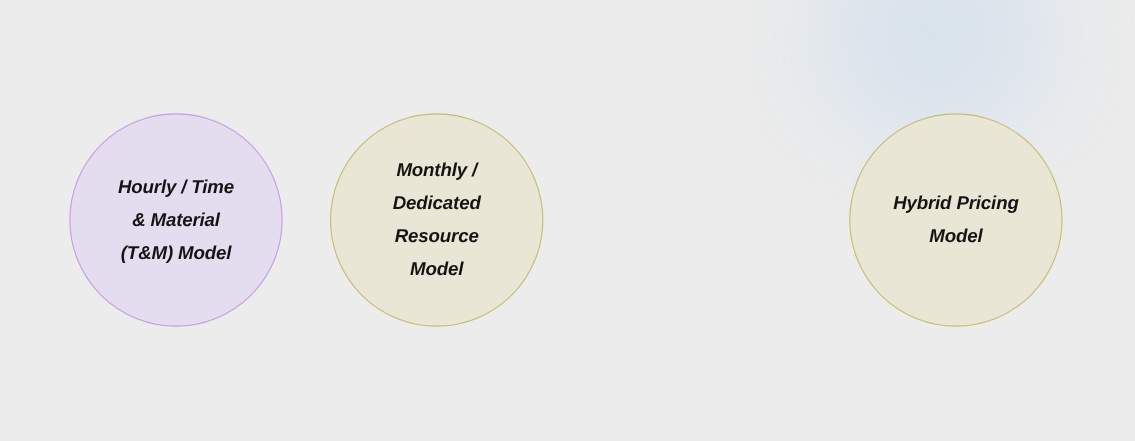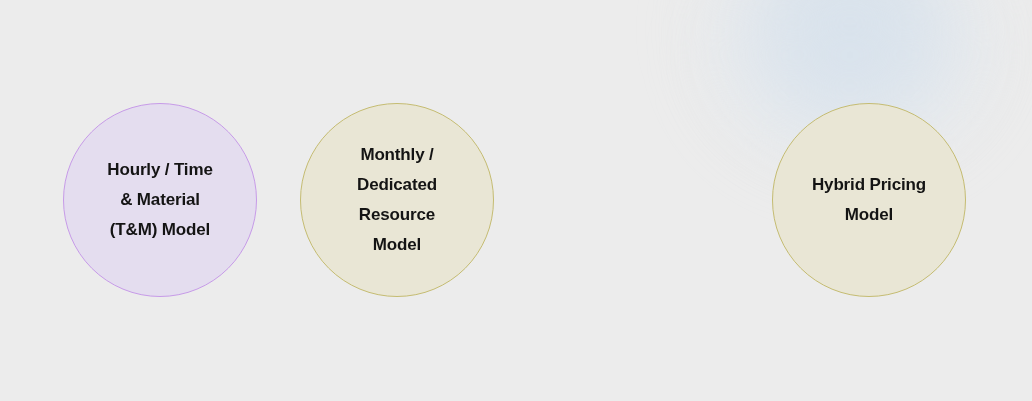--- a/index.html
+++ b/index.html
@@ -13,20 +13,21 @@
     font-family: "Liberation Sans", sans-serif;
     background: #ececec;
   }
 
   #infographic {
     position: relative;
     width: 1032px;
     height: 401px;
     background: #ececec;
     overflow: hidden;
+    font-style: italic;
   }
 
   
   .bg-blob {
     position: absolute;
     left: 680px;
     top: -130px;
     width: 340px;
     height: 320px;
     border-radius: 50%;

